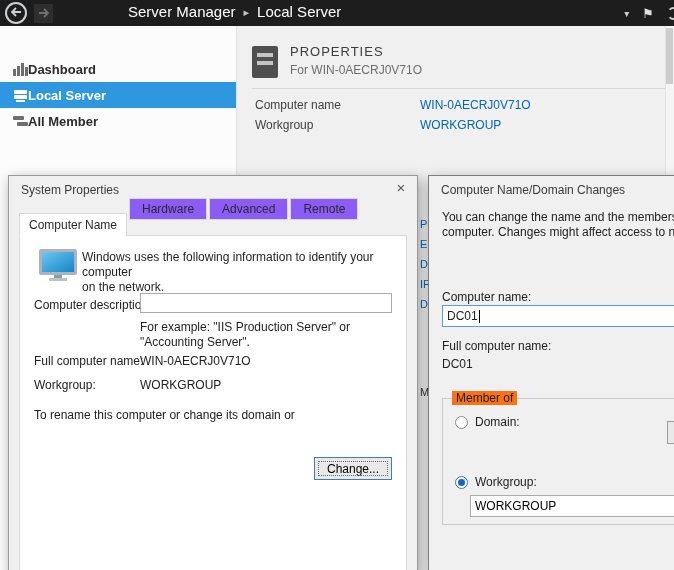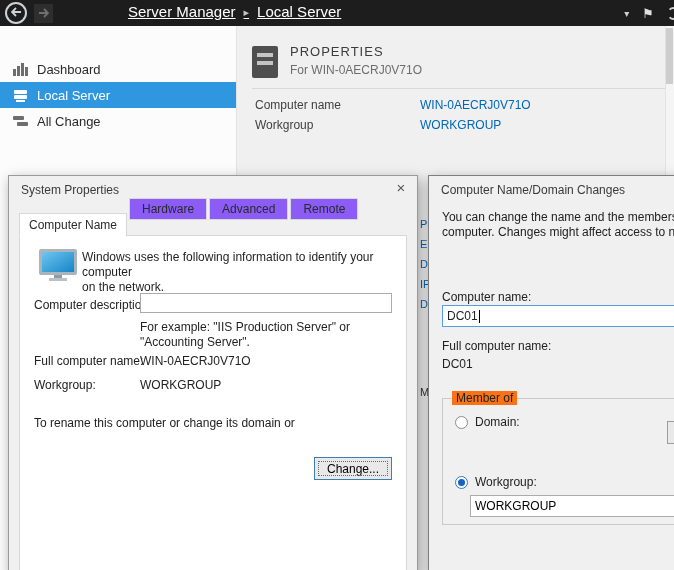--- a/index.html
+++ b/index.html
@@ -6,31 +6,31 @@
   body { background:#ddd; }
   .screen{position:relative;width:674px;height:570px;overflow:hidden;background:#f0f0f0;
           font-family:"Liberation Sans","DejaVu Sans",sans-serif;font-size:12px;color:#222;}
 
   
   .topbar{position:absolute;left:0;top:0;width:674px;height:26px;background:#1d1d1d;}
   .back-btn{position:absolute;left:5px;top:2px;width:22px;height:22px;border:2px solid #cfd2d4;
             border-radius:50%;display:flex;align-items:center;justify-content:center;cursor:pointer;}
   .fwd-btn{position:absolute;left:34px;top:4px;width:19px;height:19px;background:#2e2e2e;
            display:flex;align-items:center;justify-content:center;cursor:pointer;}
-  .crumb{position:absolute;left:128px;top:3px;font-size:15px;color:#fff;white-space:nowrap;text-decoration:underline;}
+  .crumb{position:absolute;left:128px;top:3px;font-size:15px;color:#fff;white-space:nowrap;}
   .crumb .sep{color:#c4c4c4;font-size:11px;margin:0 8px;position:relative;top:-1px;}
   .tb-right{position:absolute;right:-6px;top:0;height:26px;display:flex;align-items:center;gap:13px;}
   .tb-caret{color:#cfcfcf;font-size:10px;cursor:pointer;}
   .tb-flag{color:#e0e0e0;font-size:13px;cursor:pointer;}
   .tb-refresh{width:13px;height:13px;border:2px solid #cfcfcf;border-radius:50%;border-left-color:transparent;cursor:pointer;}
 
   
   .sidebar{position:absolute;left:0;top:26px;width:237px;bottom:0;background:#fcfcfc;border-right:1px solid #e2e2e2;}
   .nav{position:absolute;left:0;top:30px;width:100%;}
-  .nav-item{height:26px;display:flex;align-items:center;padding-left:13px;gap:9px;color:#2b2b2b;font-size:13px;cursor:pointer;}
+  .nav-item{height:26px;display:flex;align-items:center;padding-left:13px;gap:0;color:#2b2b2b;font-size:13px;cursor:pointer;font-weight:bold;}
   .nav-item.selected{background:#2f96e0;color:#fff;}
   .nav-icon{display:flex;color:#6e6e6e;}
   .nav-item.selected .nav-icon{color:#fff;}
   .nav-chevron{margin-left:auto;margin-right:22px;font-size:10px;color:#555;}
 
   
   .main{position:absolute;left:238px;top:26px;right:0;bottom:0;background:#f0f0f0;}
   .tile-icon{position:absolute;left:14px;top:20px;width:26px;height:32px;background:#4f4f4f;border-radius:2px;}
   .tile-icon::before{content:"";position:absolute;left:5px;top:7px;width:16px;height:4px;background:#c4c4c4;}
   .tile-icon::after{content:"";position:absolute;left:5px;top:15px;width:16px;height:4px;background:#c4c4c4;}
@@ -60,21 +60,21 @@
   .sp-page{position:absolute;left:10px;top:59px;width:388px;height:336px;background:#fff;border:1px solid #d8d8d8;z-index:2;text-decoration:underline;}
   .sp-monitor{position:absolute;left:18px;top:12px;}
   .sp-intro{position:absolute;left:62px;top:14px;line-height:15px;color:#1f1f1f;}
   .sp-intro span{display:block;}
   .sp-desc-label{position:absolute;left:14px;top:62px;}
   .sp-desc-input{position:absolute;left:120px;top:57px;width:252px;height:20px;border:1px solid #ababab;background:#fff;font:inherit;padding:2px 4px;}
   .sp-example{position:absolute;left:120px;top:84px;line-height:15px;color:#1f1f1f;}
   .sp-example span{display:block;}
   .sp-lbl{position:absolute;left:14px;}
   .sp-val{position:absolute;left:120px;}
-  .sp-rename{position:absolute;left:14px;top:180px;line-height:15px;}
+  .sp-rename{position:absolute;left:14px;top:172px;line-height:15px;}
   .sp-rename span{display:block;}
   .sp-change{position:absolute;left:294px;top:173px;width:78px;height:23px;border:1px solid #3c7fb1;}
   .sp-change::after{content:"";position:absolute;left:3px;top:3px;right:3px;bottom:3px;border:1px dotted #6a6a6a;}
 
   
   .dlg-nc{left:428px;top:175px;width:280px;height:400px;border:1px solid #7e7e7e;z-index:20;}
   .nc-intro{position:absolute;left:13px;top:34px;line-height:15px;}
   .nc-intro span{display:block;white-space:nowrap;}
   .nc-name-label{position:absolute;left:13px;top:114px;}
   .nc-name-input{position:absolute;left:13px;top:129px;width:256px;height:22px;background:#fff;
@@ -148,21 +148,21 @@
         </span>
         <span>Local Server</span>
       </div>
       <div class="nav-item">
         <span class="nav-icon">
           <svg width="15" height="13" viewBox="0 0 15 13">
               <rect x="0" y="1" width="11" height="4" rx="1" fill="currentColor"></rect>
               <rect x="4" y="7" width="11" height="4" rx="1" fill="currentColor"></rect>
             </svg>
         </span>
-        <span>All Change</span>
+        <span>All Member</span>
       </div>
     </div>
   </div>
 
   <div class="main">
     <div class="tile-icon"></div>
     <div class="props-header">PROPERTIES</div>
     <div class="props-sub">For WIN-0AECRJ0V71O</div>
     <div class="main-divider"></div>
 

